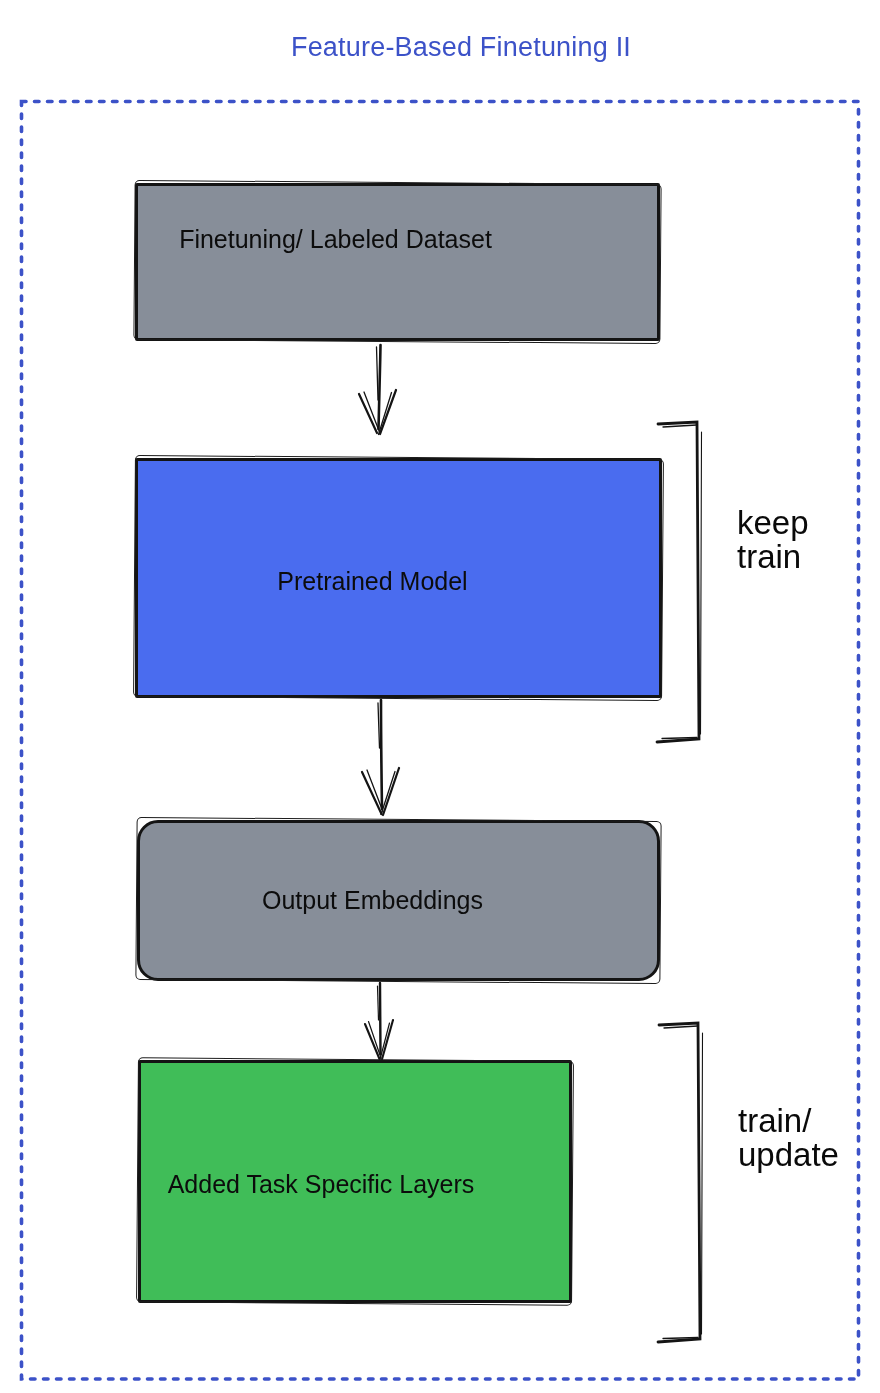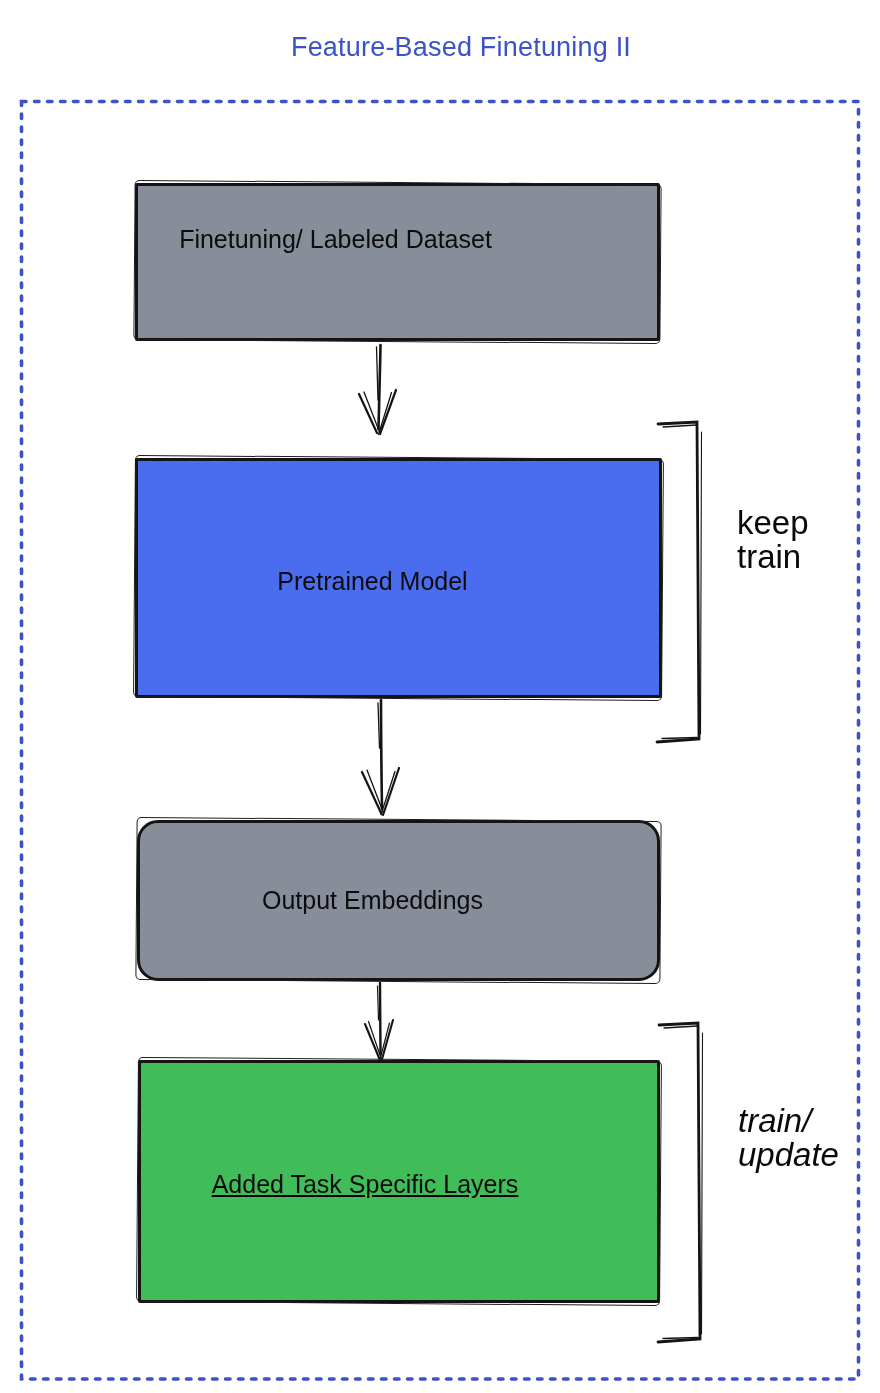--- a/index.html
+++ b/index.html
@@ -20,31 +20,31 @@
     border:3px solid #141414; border-radius:2px; box-sizing:border-box;
   }
   .node::before {
     content:""; position:absolute; inset:-4px;
     border:1.6px solid #1d1d1d; border-radius:5px;
     transform:rotate(0.45deg); pointer-events:none;
   }
   .node-1 { left:135px; top:175px;  width:525px; height:158px; }
   .node-2 { left:135px; top:450px;  width:527px; height:240px; }
   .node-3 { left:137px; top:812px;  width:523px; height:161px;border-radius:21px; }
-  .node-4 { left:138px; top:1052px; width:522px; height:243px;text-decoration:underline; }
+  .node-4 { left:138px; top:1052px; width:434px; height:243px; }
   .nlabel { font-size:25px; color:#0c0c0c; white-space:nowrap; }
   .shift-a { transform:translate(-62px,-23px); }
   .shift-b { transform:translate(-26px,3px); }
   .shift-c { transform:translate(-26px,0px); }
   .shift-d { transform:translate(-34px,3px); }
   .annotation {
     position:absolute; font-size:33px; line-height:34px; color:#0a0a0a;
   }
   .ann-1 { left:737px; top:498px; }
-  .ann-2 { left:738px; top:1096px;font-style:italic; }
+  .ann-2 { left:738px; top:1096px; }
 </style>
 </head>
 <body>
 
 <div class="stage">
 
   <div class="title" style="color: rgb(60, 82, 200);">Feature-Based Finetuning II</div>
 
   <svg class="overlay" width="880" height="1393" viewBox="0 0 880 1393">
 

